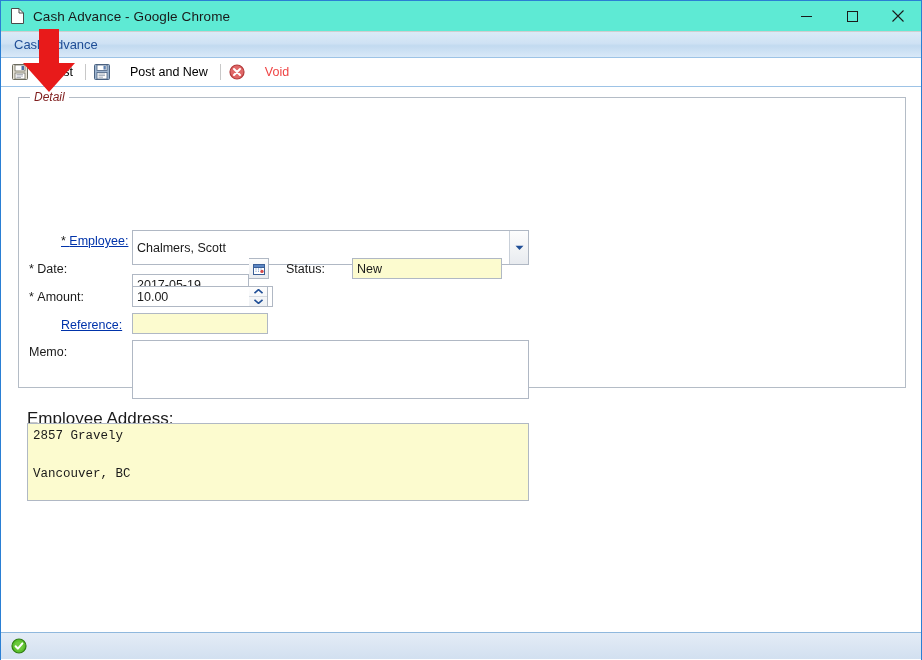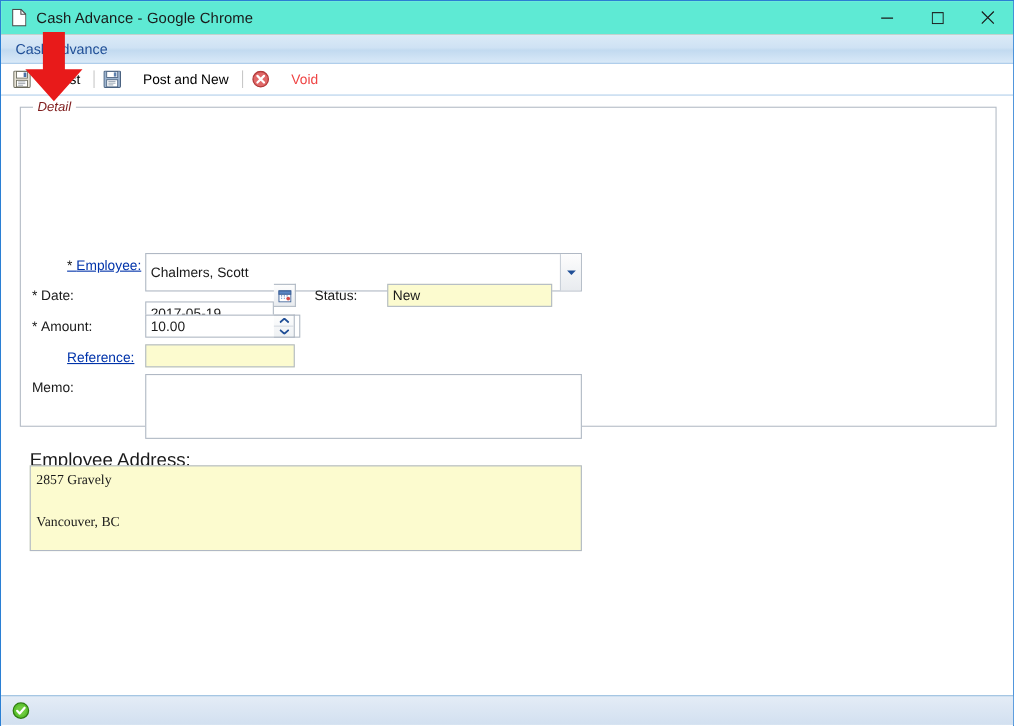--- a/index.html
+++ b/index.html
@@ -247,21 +247,21 @@
     color: #1a1a1a;
     padding: 3px 4px;
     outline: none;
   }
   .addr-area {
     position: absolute;
     box-sizing: border-box;
     border: 1px solid #b0b8c4;
     background: #fcfbcf;
     resize: none;
-    font-family: Liberation Serif, serif;
+    font-family: Liberation Mono, monospace;
     font-size: 12.5px;
     line-height: 19px;
     color: #1a1a1a;
     padding: 3px 5px;
     outline: none;
     white-space: pre;
     overflow: hidden;
   }
   .addr-label {
     position: absolute;

